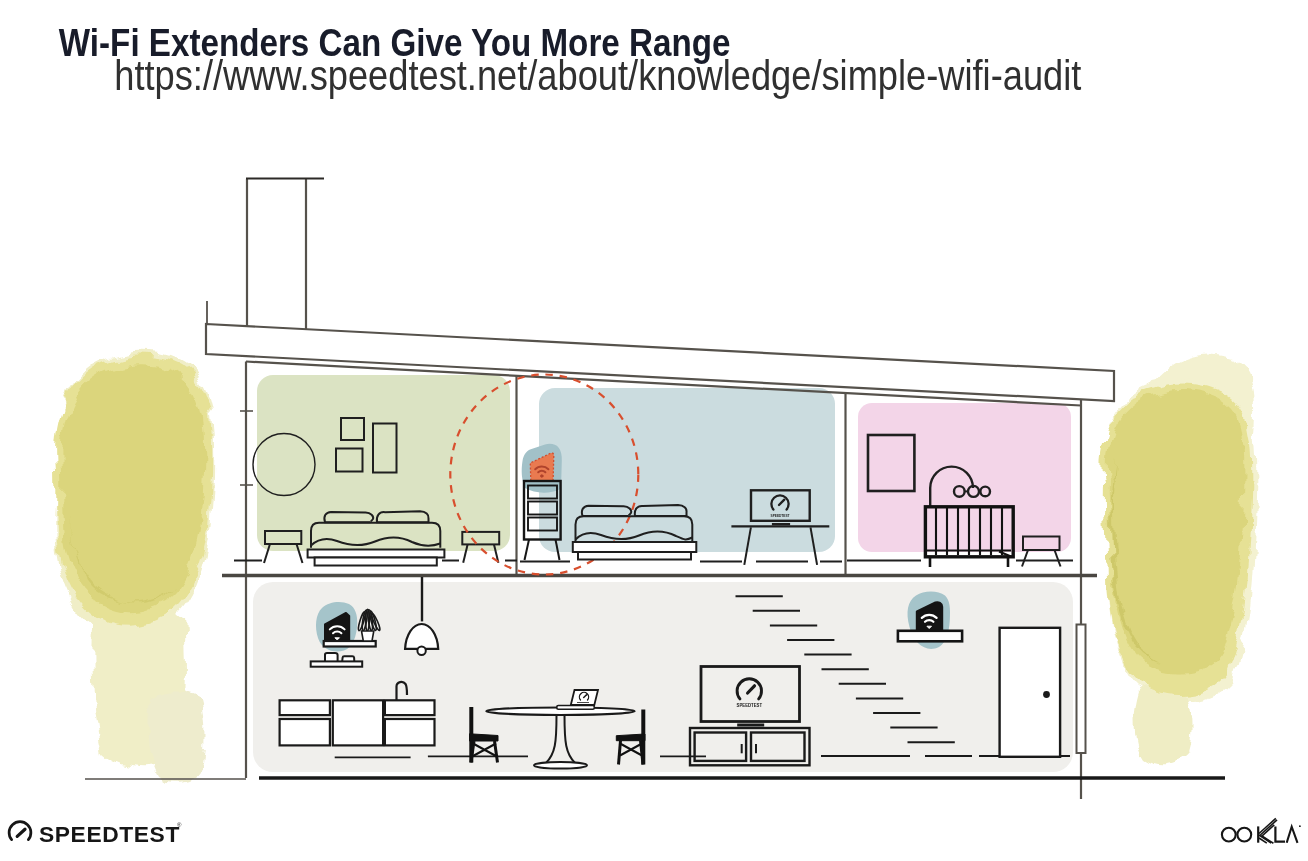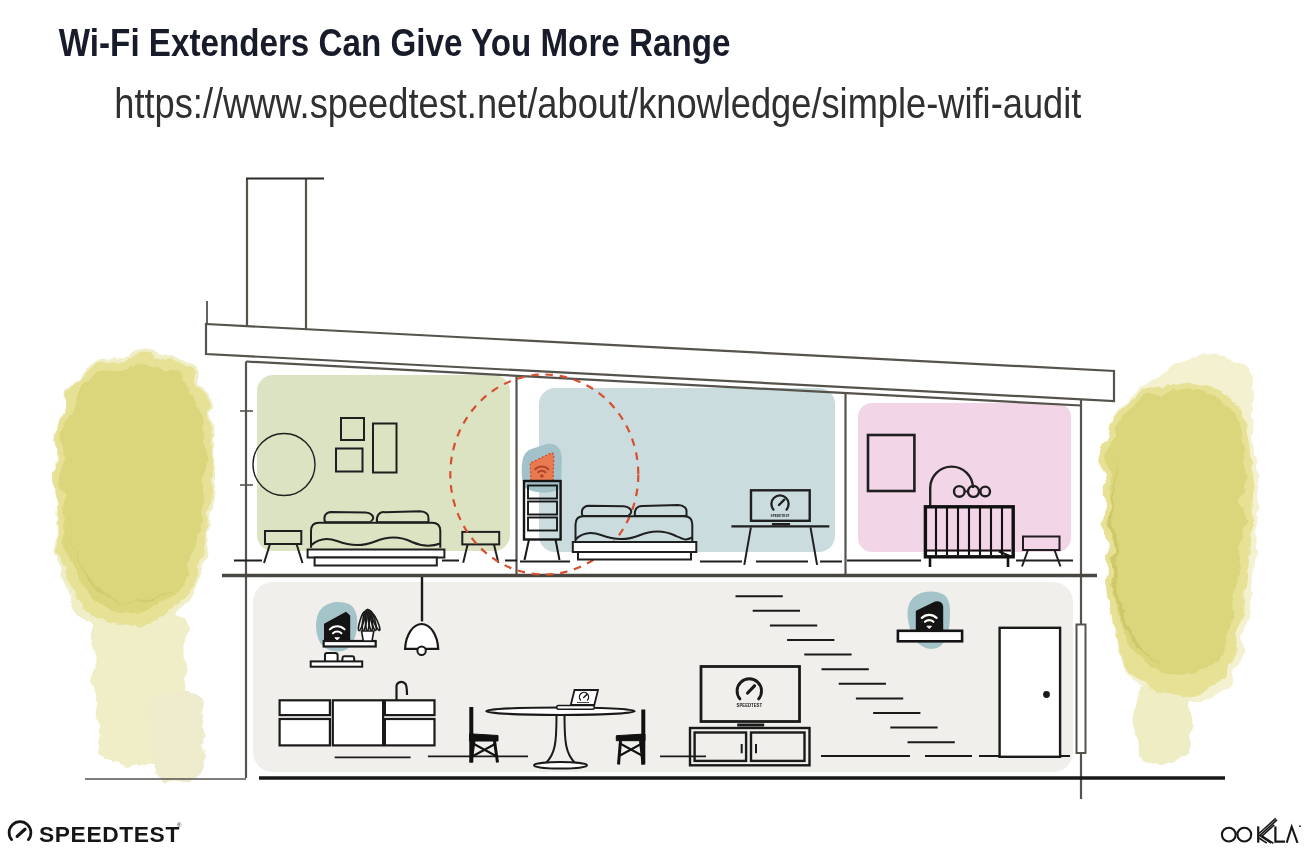--- a/index.html
+++ b/index.html
@@ -1,18 +1,18 @@
 <!DOCTYPE html>
 <html><head><meta charset="utf-8">
 <style>
 html,body{margin:0;padding:0;width:1308px;height:861px;background:#fff;overflow:hidden}
 body{font-family:"Liberation Sans",sans-serif;position:relative}
 .title{position:absolute;top:21px;left:0;width:1060px;text-align:left;font-weight:bold;font-size:39px;color:#181c2a;white-space:nowrap}
 .title span{display:inline-block;transform:scaleX(0.851);transform-origin:center}
-.url{position:absolute;top:80px;left:0;width:1204px;text-align:center;font-size:42px;color:#303030;white-space:nowrap}
+.url{position:absolute;top:52px;left:0;width:1204px;text-align:center;font-size:42px;color:#303030;white-space:nowrap}
 .url span{display:inline-block;transform:translateX(-4.5px) scaleX(0.863);transform-origin:center}
 </style></head>
 <body>
 
 <div class="title"><span>Wi-Fi Extenders Can Give You More Range</span></div>
 
 <div class="url"><span>https://www.speedtest.net/about/knowledge/simple-wifi-audit</span></div>
 <svg width="1308" height="861" viewBox="0 0 1308 861" style="position:absolute;top:0;left:0" fill="none">
 <defs>
 <filter id="rough" x="-20%" y="-20%" width="140%" height="140%">

